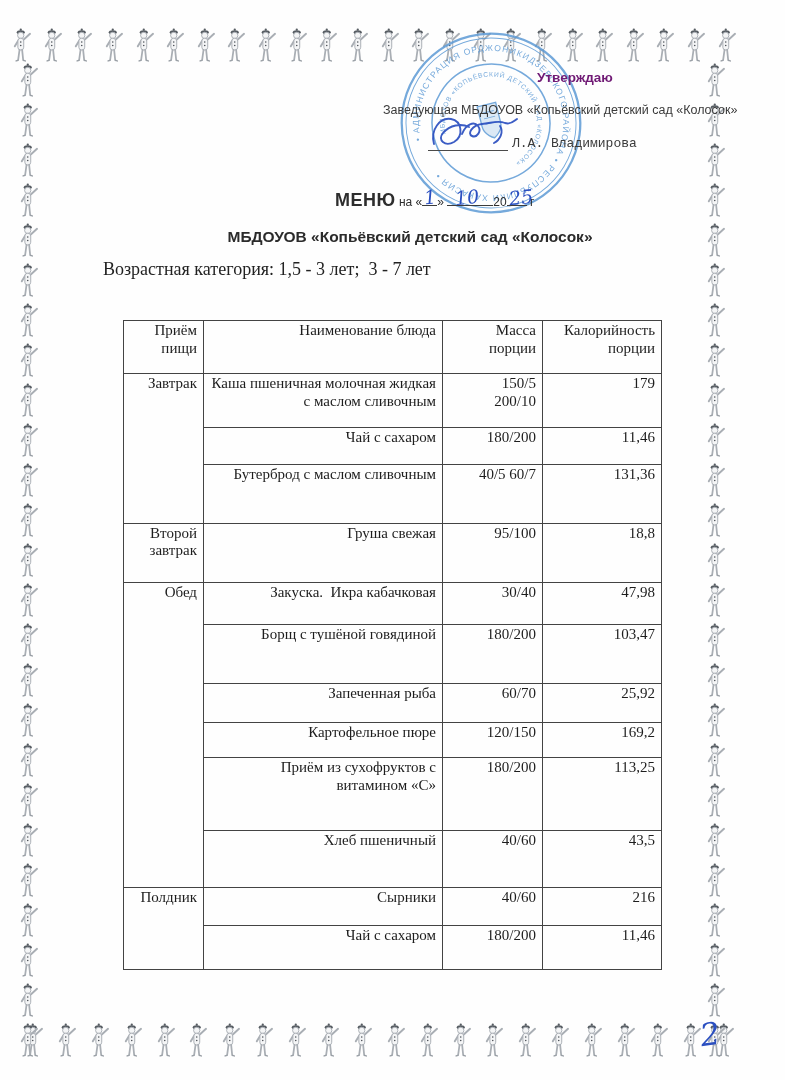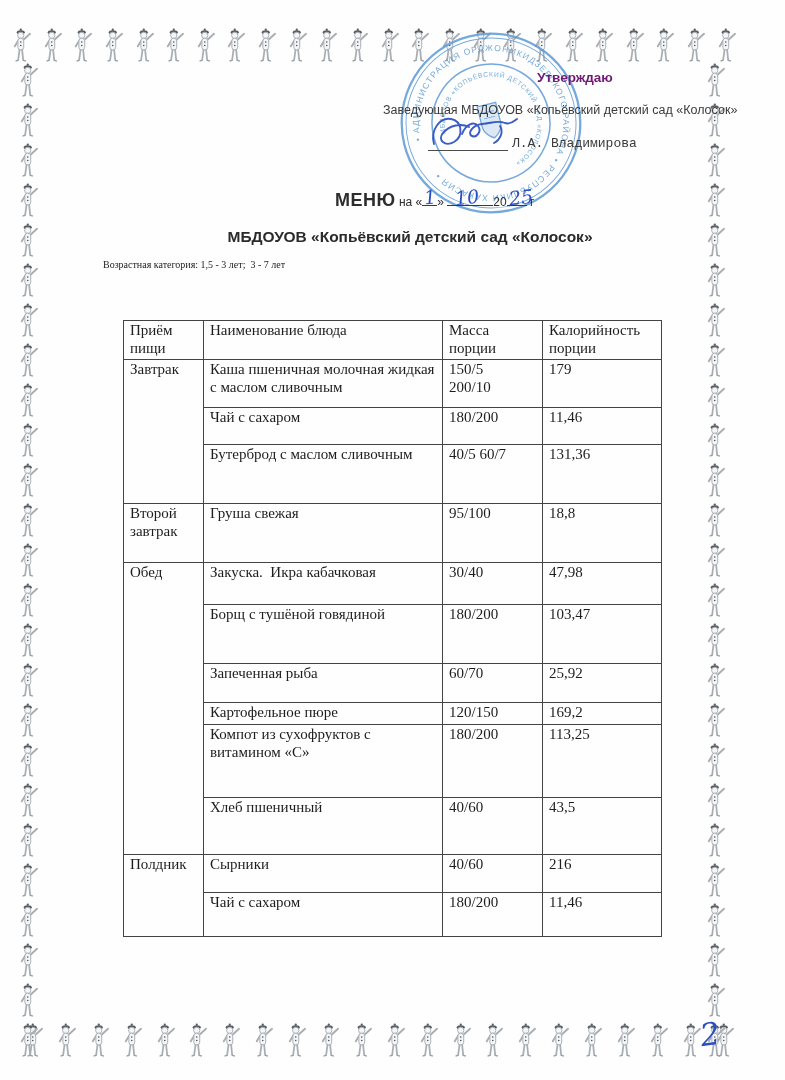--- a/index.html
+++ b/index.html
@@ -35,29 +35,29 @@
   .bl-month{width:46px;}
   .bl-year{width:20px;}
   .hw{position:absolute;bottom:-2px;left:2px;
       font-family:"DejaVu Serif",serif;font-style:italic;
       color:#2b4fc0;font-size:19px;line-height:1;transform:rotate(-6deg);}
   .hw-month{left:8px;}
 
   .inst{position:absolute;left:35px;top:228px;width:750px;text-align:center;
         font-size:15.5px;font-weight:700;color:#2b2b2b;}
   .age{position:absolute;left:103px;top:259px;
-       font-family:"Liberation Serif",serif;font-size:10px;color:#222;white-space:pre;}
+       font-family:"Liberation Serif",serif;font-size:18px;color:#222;white-space:pre;}
 
   
   table.menu{position:absolute;left:123px;top:320px;width:538px;
        border-collapse:collapse;table-layout:fixed;
        font-family:"Liberation Serif",serif;font-size:15px;color:#1d1d1d;}
   table.menu th,table.menu td{
-       border:1.5px solid #434343;padding:1px 6px 2px 6px;
-       vertical-align:top;text-align:left;font-weight:normal;line-height:1.18;}
+       border:1.5px solid #434343;padding:1px 6px 16px 6px;
+       vertical-align:top;text-align:right;font-weight:normal;line-height:1.18;}
   td.dish{white-space:pre-wrap;}
   td.mass,td.kcal{white-space:pre-line;}
   td.vmid{vertical-align:middle;}
   td.meal{vertical-align:top;}
 
   
   .page-num{position:absolute;left:700px;top:1016px;
       font-family:"DejaVu Serif",serif;font-style:italic;
       color:#2b4fc0;font-size:31px;transform:rotate(-8deg);}
 </style>
@@ -476,21 +476,21 @@
         <td class="dish">Запеченная рыба</td>
         <td class="mass">60/70</td>
         <td class="kcal">25,92</td>
       </tr>
       <tr style="height: 21px;">
         <td class="dish">Картофельное пюре</td>
         <td class="mass">120/150</td>
         <td class="kcal">169,2</td>
       </tr>
       <tr style="height: 73px;">
-        <td class="dish vmid">Компот из сухофруктов с витамином «С»</td>
+        <td class="dish vmid">Приём из сухофруктов с витамином «С»</td>
         <td class="mass">180/200</td>
         <td class="kcal">113,25</td>
       </tr>
       <tr style="height: 57px;">
         <td class="dish vmid">Хлеб пшеничный</td>
         <td class="mass">40/60</td>
         <td class="kcal">43,5</td>
       </tr>
       <tr style="height: 38px; margin-top: 9px;">
         <td class="meal" rowspan="2">Полдник</td>

